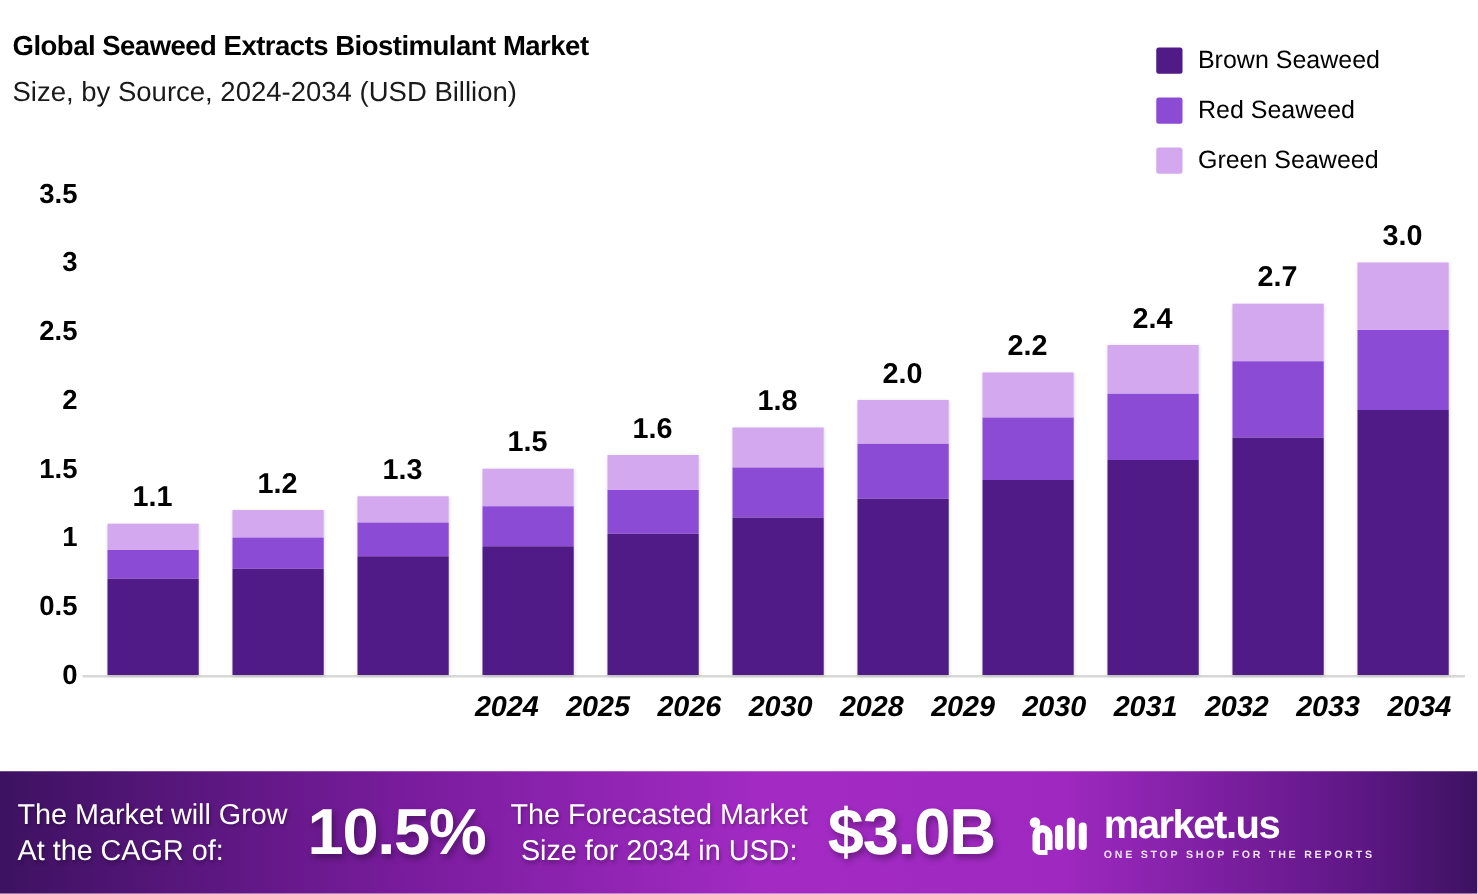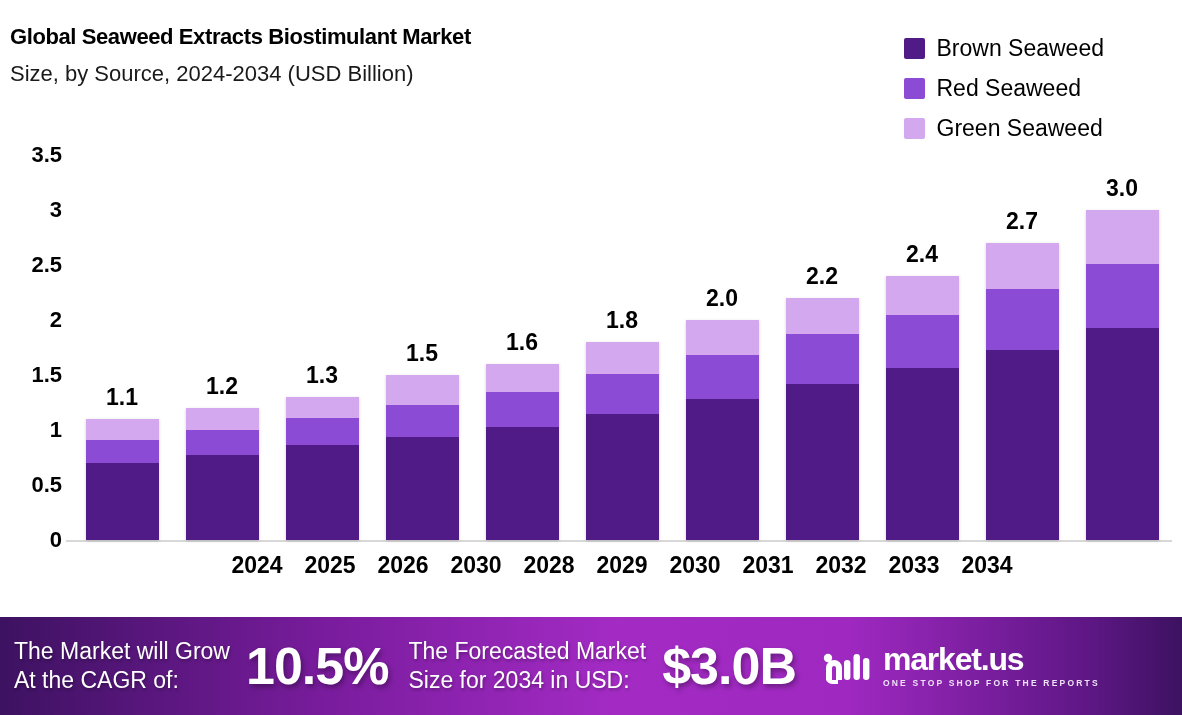--- a/index.html
+++ b/index.html
@@ -21,21 +21,21 @@
     font-size: 22px; font-weight: normal; color: #1a1a1a;
     line-height: 32px; margin-top: 2px; white-space: nowrap;
   }
 
   
   .legend { position: absolute; right: 78px; top: 28px; }
   .legend-row { display: flex; align-items: center; height: 40px; }
   .legend-swatch {
     width: 21px; height: 21px; border-radius: 2px; margin-right: 12px; flex: none;
   }
-  .legend-label { font-size: 23px; color: #000; white-space: nowrap; }
+  .legend-label { font-size: 20px; color: #000; white-space: nowrap; }
 
   
   .chart { position: absolute; left: 0; top: 155px; width: 1182px; height: 445px; }
   .y-axis { position: absolute; left: 0; top: 0; width: 72px; height: 400px; }
   .y-tick {
     position: absolute; right: 10px; transform: translateY(-50%);
     font-size: 22px; font-weight: bold; color: #000; white-space: nowrap;
   }
   .baseline {
     position: absolute; left: 66px; top: 385px; width: 1106px; height: 2px;
@@ -57,21 +57,21 @@
     width: 73px; display: flex; flex-direction: column; justify-content: flex-end;
     box-shadow: 0 1px 3px rgba(0,0,0,0.18);
   }
   .seg { width: 100%; }
   .seg-green { background: #D3A8EF; }
   .seg-red   { background: #8B4BD4; }
   .seg-brown { background: #501B86; }
 
   .x-axis {
     position: absolute; left: 72px; top: 397px; width: 1100px;
-    display: flex; justify-content: center;
+    display: flex; justify-content: flex-end; font-style: italic;
   }
   .x-tick {
     width: 73px; text-align: center;
     font-size: 23px; font-weight: bold; color: #000;
   }
 
   
   .banner {
     position: absolute; left: 0; bottom: 0; width: 1182px; height: 98px;
     background: linear-gradient(90deg,#3D1261 0%, #7A1C9E 28%, #A32BC4 52%, #9E28C0 72%, #5E1785 92%, #3D1261 100%);
@@ -81,21 +81,21 @@
     color: #fff; font-size: 23px; font-weight: normal; line-height: 29px;
     text-shadow: 1px 2px 3px rgba(0,0,0,0.3);
     white-space: nowrap;
   }
   .banner-big {
     color: #fff; font-size: 52px; font-weight: bold; letter-spacing: -1px;
     text-shadow: 2px 3px 5px rgba(0,0,0,0.33); white-space: nowrap;
   }
   .b-cagr-text { margin-left: 14px; }
   .b-cagr-val  { margin-left: 16px; }
-  .b-fc-text   { margin-left: 20px; }
+  .b-fc-text   { margin-left: 20px; text-align: center; }
   .b-fc-val    { margin-left: 16px; }
 
   .logo { display: flex; align-items: center; margin-left: 26px; }
   .logo-mark { width: 52px; height: 40px; flex: none; }
   .logo-text-wrap { margin-left: 9px; }
   .logo-word {
     color: #fff; font-size: 32px; font-weight: bold; letter-spacing: -1.2px;
     line-height: 32px; white-space: nowrap;
   }
   .logo-tagline {

